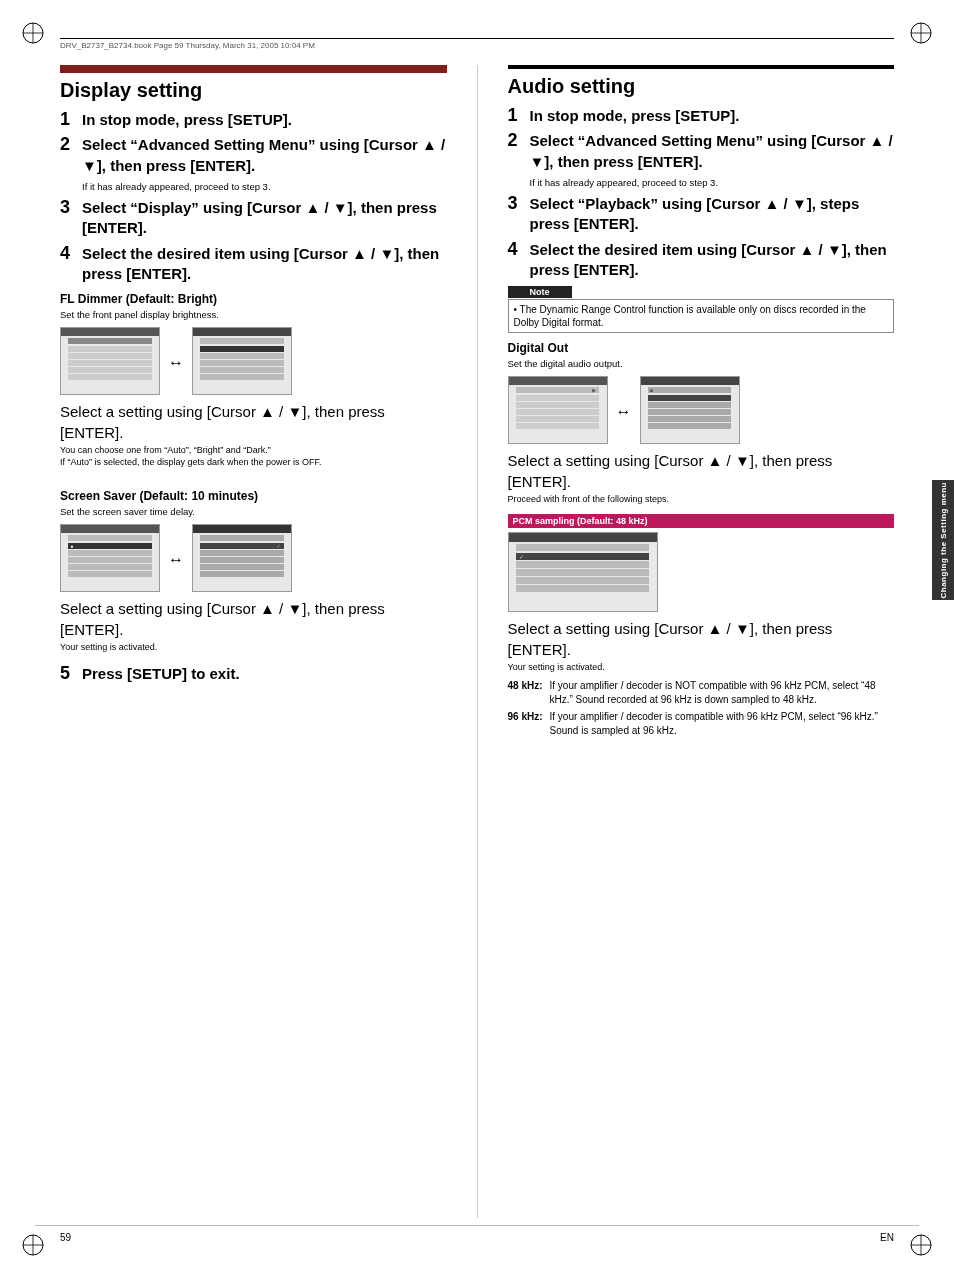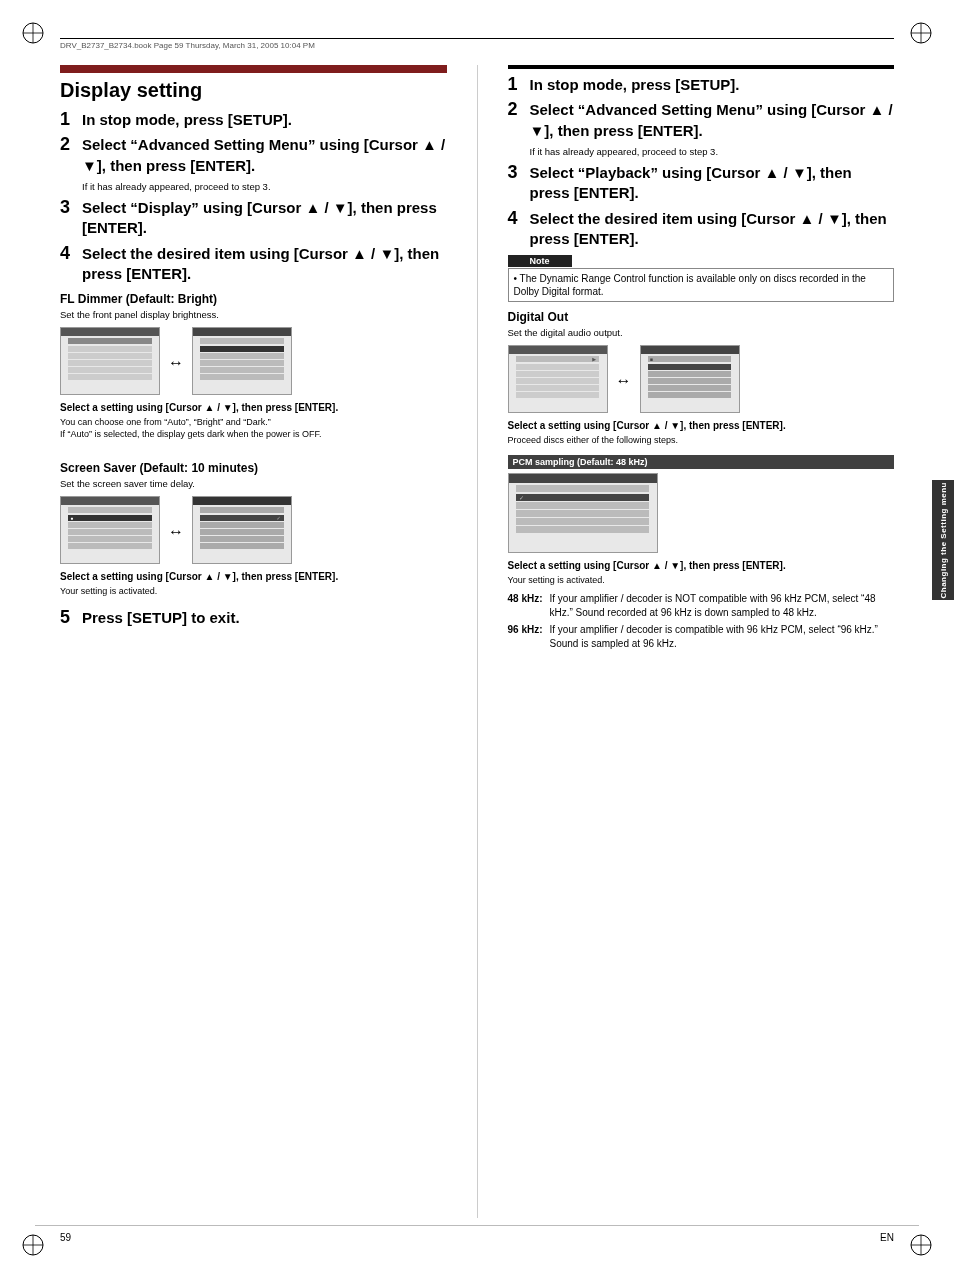--- a/index.html
+++ b/index.html
@@ -150,35 +150,35 @@
       height: 68px;
     }
 
     .arrow-between {
       font-size: 16px;
       color: #000;
       flex-shrink: 0;
     }
 
     .caption-bold {
-      font-size: 10px;
-      font-weight: bold;
+      font-size: 15px;
+      font-weight: normal;
       line-height: 1.4;
       margin-bottom: 2px;
     }
 
     .caption-normal {
       font-size: 9px;
       line-height: 1.3;
       color: #000;
     }
 
     
     .pcm-label {
-      background: #404040;
+      background: #be185d;
       color: #fff;
       font-size: 9px;
       font-weight: bold;
       padding: 2px 5px;
       margin-bottom: 4px;
     }
 
     
     .screen-pcm {
       width: 150px;
@@ -375,36 +375,37 @@
 
     <div class="step" style="margin-top:10px;">
       <span class="step-num">5</span>
       <span class="step-text">Press [SETUP] to exit.</span>
     </div>
   </div>
 
   <div class="divider"></div>
 
   <div class="right-col">
+    <div class="section-title">Audio setting</div>
 
 
     <div class="step">
       <span class="step-num">1</span>
       <span class="step-text">In stop mode, press [SETUP].</span>
     </div>
 
     <div class="step">
       <span class="step-num">2</span>
       <span class="step-text">Select “Advanced Setting Menu” using [Cursor ▲ / ▼], then press [ENTER].</span>
     </div>
     <div class="step-sub">If it has already appeared, proceed to step 3.</div>
 
     <div class="step">
       <span class="step-num">3</span>
-      <span class="step-text">Select “Playback” using [Cursor ▲ / ▼], then press [ENTER].</span>
+      <span class="step-text">Select “Playback” using [Cursor ▲ / ▼], steps press [ENTER].</span>
     </div>
 
     <div class="step">
       <span class="step-num">4</span>
       <span class="step-text">Select the desired item using [Cursor ▲ / ▼], then press [ENTER].</span>
     </div>
 
     <div style="margin-bottom:6px;">
       <div style="background:#222;color:#fff;font-size:9px;font-weight:bold;padding:1px 22px;display:inline-block;margin-bottom:1px;">Note</div>
       <div style="border:1px solid #888;padding:3px 5px;font-size:10px;line-height:1.3;">• The Dynamic Range Control function is available only on discs recorded in the Dolby Digital format.</div>
@@ -433,21 +434,21 @@
           </div>
         <div style="height:6px;width:85%;margin:1px auto;background:#444;"></div>
         <div style="height:6px;width:85%;margin:1px auto;background:#aaa;"></div>
         <div style="height:6px;width:85%;margin:1px auto;background:#aaa;"></div>
         <div style="height:6px;width:85%;margin:1px auto;background:#aaa;"></div>
         <div style="height:6px;width:85%;margin:1px auto;background:#aaa;"></div>
       </div>
     </div>
 
     <div class="caption-bold">Select a setting using [Cursor ▲ / ▼], then press [ENTER].</div>
-    <div class="caption-normal">Proceed discs either of the following steps.</div>
+    <div class="caption-normal">Proceed with front of the following steps.</div>
 
     <div class="pcm-label" style="margin-top:8px;">PCM sampling (Default: 48 kHz)</div>
 
     <div class="screen-pcm">
       <div style="background:#444;height:9px;width:100%;"></div>
       <div style="background:#bbb;height:7px;width:90%;margin:2px auto;"></div>
       <div style="height:7px;width:90%;margin:1px auto;background:#444;display:flex;align-items:center;padding-left:3px;">
           <span style="color:#bbb;font-size:6px;">✓</span>
         </div>
       <div style="height:7px;width:90%;margin:1px auto;background:#bbb;"></div>

